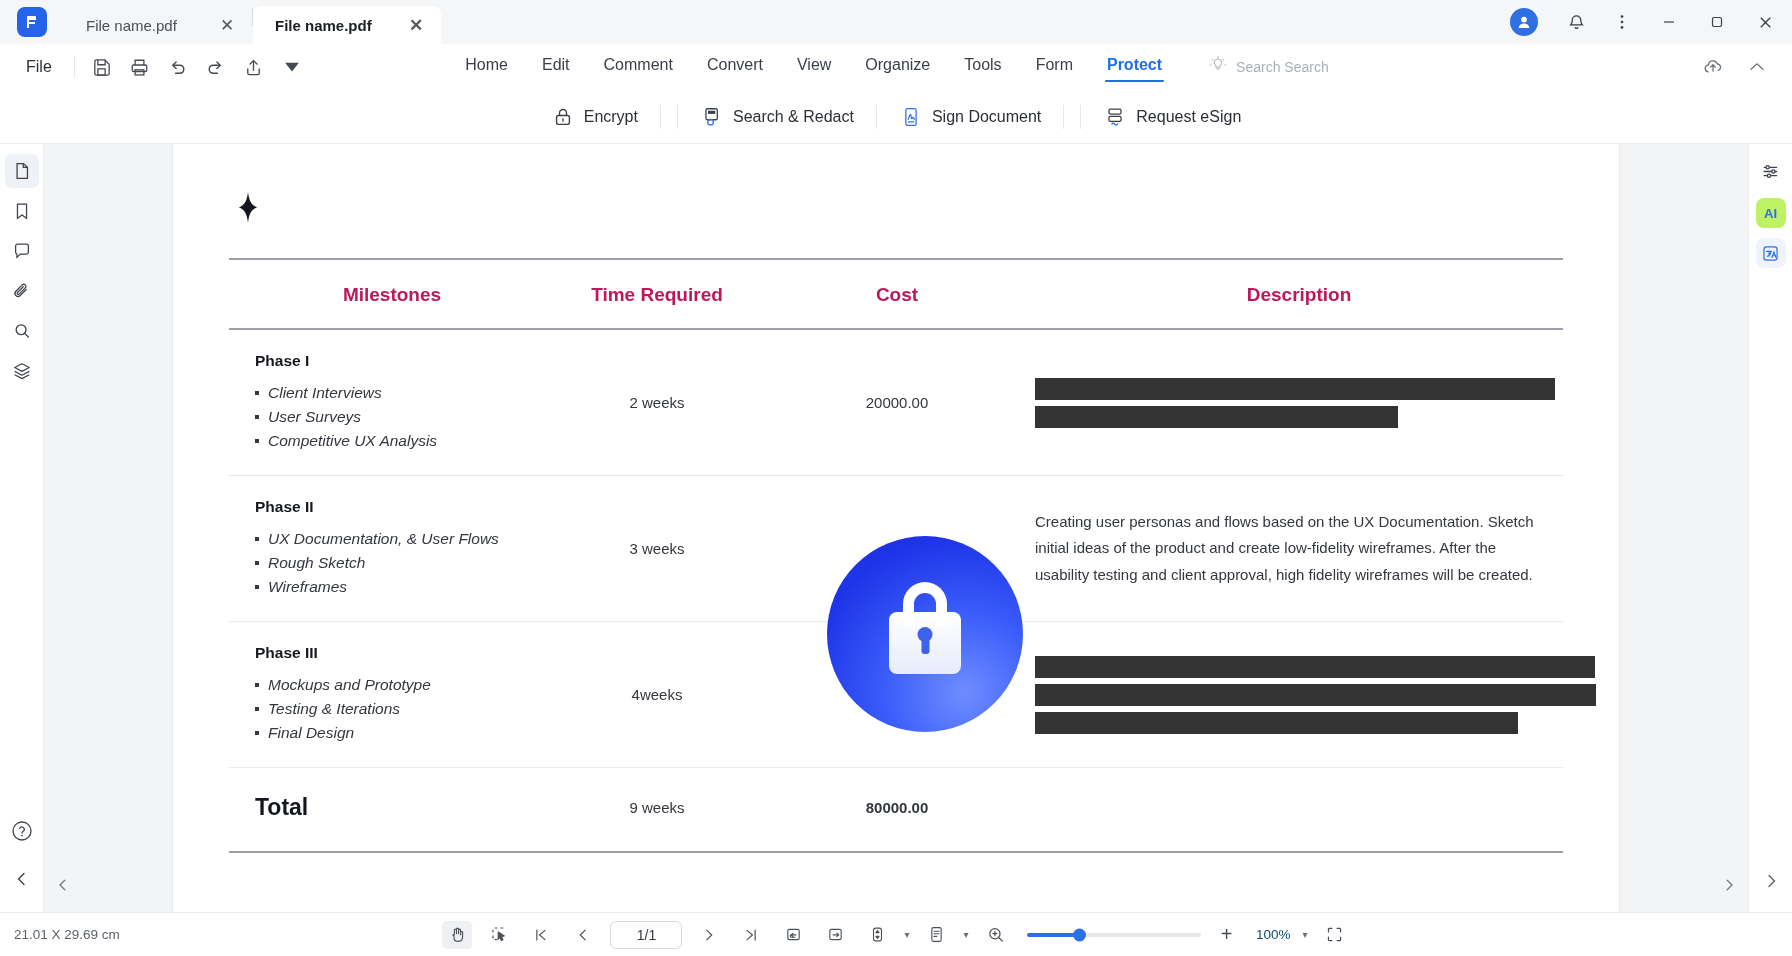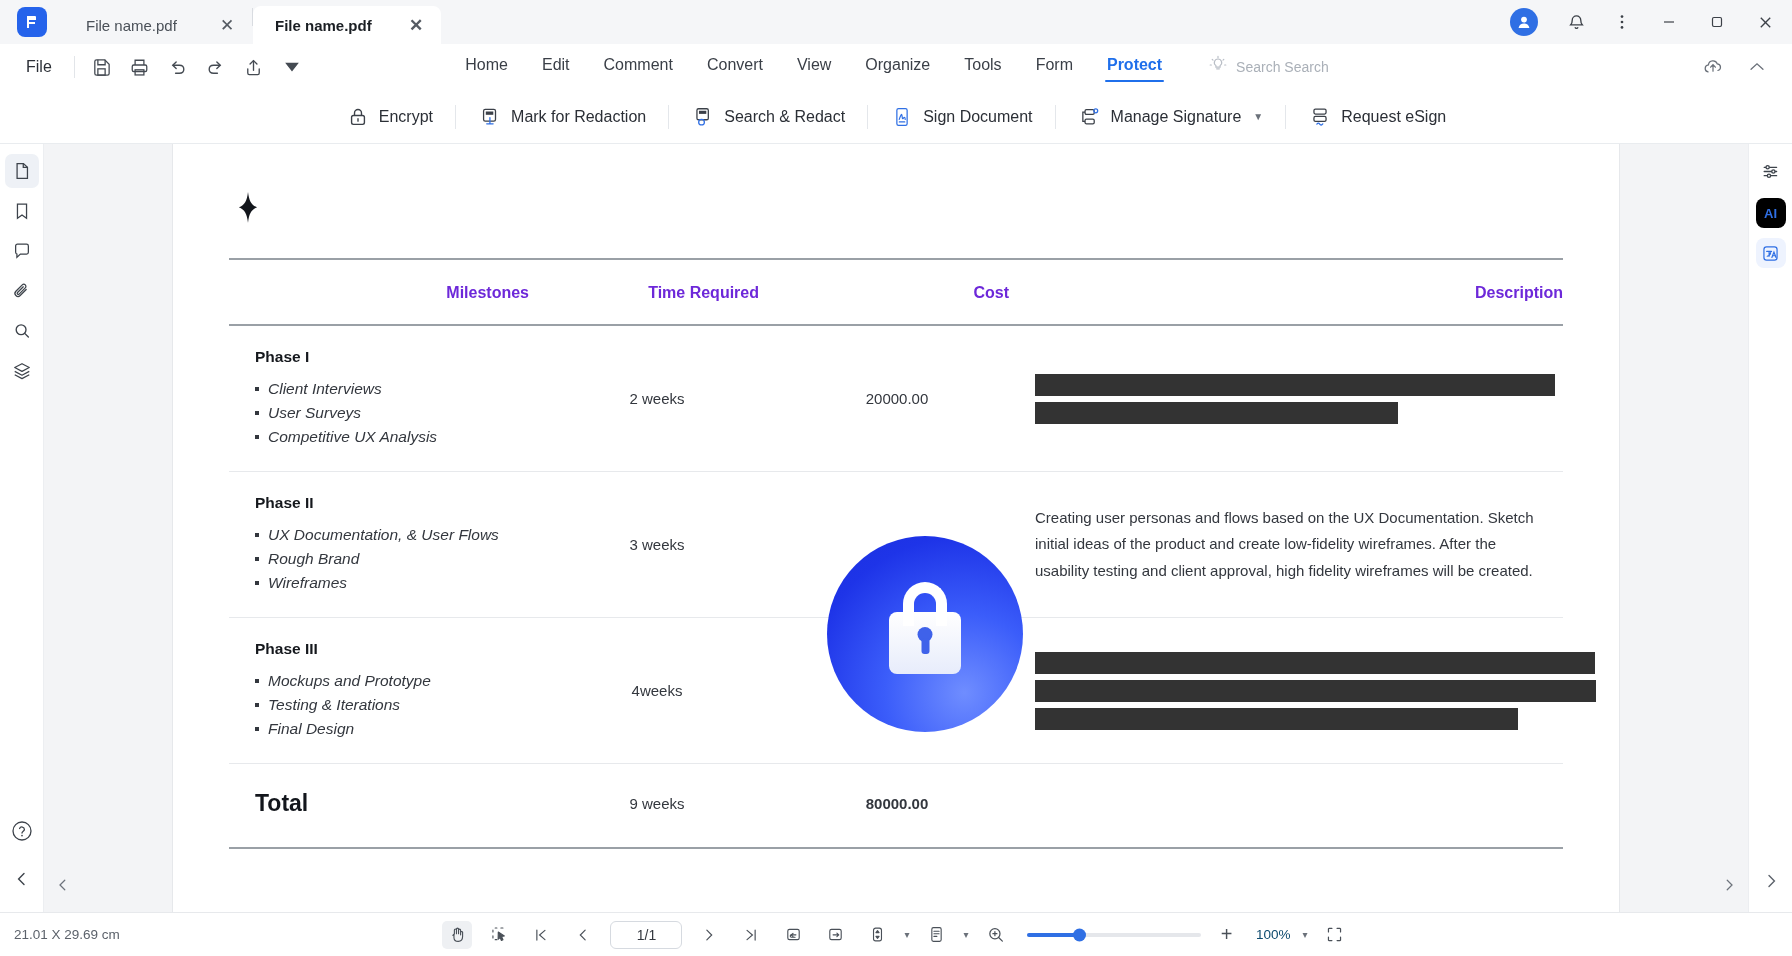--- a/index.html
+++ b/index.html
@@ -102,21 +102,21 @@
   }
   .rail-btn.selected { background:#eef1f6; }
   .rail-bottom { position:absolute; bottom:0; left:0; right:0; display:flex; flex-direction:column; align-items:center; gap:14px; padding-bottom:16px; }
 
   .rightrail {
     width:44px; background:#ffffff; display:flex; flex-direction:column;
     align-items:center; padding-top:10px; gap:10px; border-left:1px solid #eceef1;
     flex:0 0 44px; position:relative;
   }
   .rr-badge {
-    width:30px; height:30px; border-radius:8px; background:#000000; color:#2f6fe4;
+    width:30px; height:30px; border-radius:8px; background:#bef264; color:#2f6fe4;
     display:flex; align-items:center; justify-content:center; font-size:13px; font-weight:700;
   }
   .rr-badge.b2 { background:#eef3fe; }
   .rail-collapse {
     position:absolute; bottom:16px; width:30px; height:30px; display:flex;
     align-items:center; justify-content:center; color:#5c626b;
   }
 
   
   .pagearea { flex:1; min-width:0; display:flex; justify-content:center; overflow:hidden; background:#f3f4f6; padding-top:0; position:relative; }
@@ -127,21 +127,21 @@
   .doc-title {
     display:flex; align-items:center; gap:14px; margin-bottom:30px;
   }
   .doc-title .star { width:38px; height:38px; color:#13161c; }
   .doc-title h1 {
     font-size:35px; font-weight:700; letter-spacing:-0.4px; color:#13161c; white-space:nowrap;
   }
 
   table.pricetable { width:100%; border-collapse:collapse; table-layout:fixed; }
   table.pricetable thead th {
-    text-align:right; font-size:16px; font-weight:700; color:#6d28d9;
+    text-align:center; font-size:19px; font-weight:700; color:#be185d;
     padding:24px 0 22px 26px; border-top:2px solid #9aa0a6; border-bottom:2px solid #9aa0a6;
     vertical-align:middle;
   }
   table.pricetable tbody td {
     border-bottom:1px solid #e7e9ec; padding:22px 0 22px 26px; vertical-align:middle;
     font-size:15px; color:#33373e;
   }
   table.pricetable tbody tr.total-row td {
     border-bottom:2px solid #9aa0a6; padding:26px 0 30px 26px;
   }
@@ -376,30 +376,20 @@
         <svg width="22" height="22" viewBox="0 0 24 24" fill="none" stroke="currentColor" stroke-width="1.5">
           <rect x="5" y="10.4" width="14" height="9.6" rx="2"></rect>
           <path d="M8.2 10.4V7.6a3.8 3.8 0 0 1 7.6 0v2.8"></path>
           <path d="M12 13.9v2.6" stroke-linecap="round"></path>
         </svg>
       </span>
       <span>Encrypt</span>
     </div>
     <div class="tool-sep"></div>
 
-    <div class="tool">
-      <span class="ti">
-        <svg width="22" height="22" viewBox="0 0 24 24" fill="none" stroke="currentColor" stroke-width="1.4">
-          <rect x="5" y="3.6" width="13" height="13" rx="1.8"></rect>
-          <rect x="7.4" y="6" width="8.2" height="3.6" fill="currentColor" stroke="none"></rect>
-          <path d="M8.4 19.4h7M11.9 12.6v6.8" stroke="#2f6fe4" stroke-linecap="round"></path>
-        </svg>
-      </span>
-      <span>Mark for Redaction</span>
-    </div>
     <div class="tool-sep"></div>
 
     <div class="tool">
       <span class="ti">
         <svg width="22" height="22" viewBox="0 0 24 24" fill="none" stroke="currentColor" stroke-width="1.4">
           <rect x="5.4" y="3" width="12.4" height="12" rx="1.7"></rect>
           <rect x="7.6" y="5.2" width="8" height="3.4" fill="currentColor" stroke="none"></rect>
           <circle cx="10.4" cy="17.6" r="3.1" stroke="#2f6fe4"></circle>
         </svg>
       </span>
@@ -412,32 +402,20 @@
         <svg width="22" height="22" viewBox="0 0 24 24" fill="none" stroke="#2f6fe4" stroke-width="1.35">
           <rect x="6.4" y="2.8" width="11.2" height="18.4" rx="1.8"></rect>
           <path d="M9 14.6c1.2-3.4 2-5.4 2.6-5.4.7 0 .3 4.7 1.2 4.7.6 0 1-1.6 1.9-1.6.6 0 .8 1 .8 2.3" stroke-linecap="round"></path>
           <path d="M9.1 17.4h5.9" stroke-linecap="round"></path>
         </svg>
       </span>
       <span>Sign Document</span>
     </div>
     <div class="tool-sep"></div>
 
-    <div class="tool">
-      <span class="ti">
-        <svg width="22" height="22" viewBox="0 0 24 24" fill="none" stroke="currentColor" stroke-width="1.4">
-          <rect x="6.6" y="4" width="10" height="5.2" rx="1.5"></rect>
-          <rect x="6.6" y="14.2" width="10" height="5.2" rx="1.5"></rect>
-          <path d="M6.6 6.6H4.2v10.2h2.4"></path>
-          <circle cx="18.3" cy="5.3" r="2.1" stroke="#2f6fe4"></circle>
-        </svg>
-      </span>
-      <span>Manage Signature</span>
-      <span class="caret">▼</span>
-    </div>
     <div class="tool-sep"></div>
 
     <div class="tool">
       <span class="ti">
         <svg width="22" height="22" viewBox="0 0 24 24" fill="none" stroke="currentColor" stroke-width="1.4">
           <rect x="5.4" y="3.4" width="13.2" height="5.4" rx="1.6"></rect>
           <rect x="5.4" y="11.4" width="13.2" height="5.4" rx="1.6"></rect>
           <path d="M8.6 19.8c1-1.4 2.2-1.4 3.1 0s2.2 1.2 3.3-.3" stroke="#2f6fe4" stroke-linecap="round"></path>
         </svg>
       </span>
@@ -537,21 +515,21 @@
                   <div class="redact-bar" style="width:363px"></div>
                 </div>
               </td>
             </tr>
 
             <tr>
               <td>
                 <div class="phase-name">Phase II</div>
                 <ul class="bullets">
                   <li>UX Documentation, &amp; User Flows</li>
-                  <li>Rough Brand</li>
+                  <li>Rough Sketch</li>
                   <li>Wireframes</li>
                 </ul>
               </td>
               <td class="timecell">3 weeks</td>
               <td class="costcell"></td>
               <td style="line-height:1.75;font-size:15px;padding-right:26px">Creating user personas and flows based on the UX Documentation. Sketch initial ideas of the product and create low-fidelity wireframes. After the usability testing and client approval, high fidelity wireframes will be created.</td>
             </tr>
 
             <tr>
               <td>

